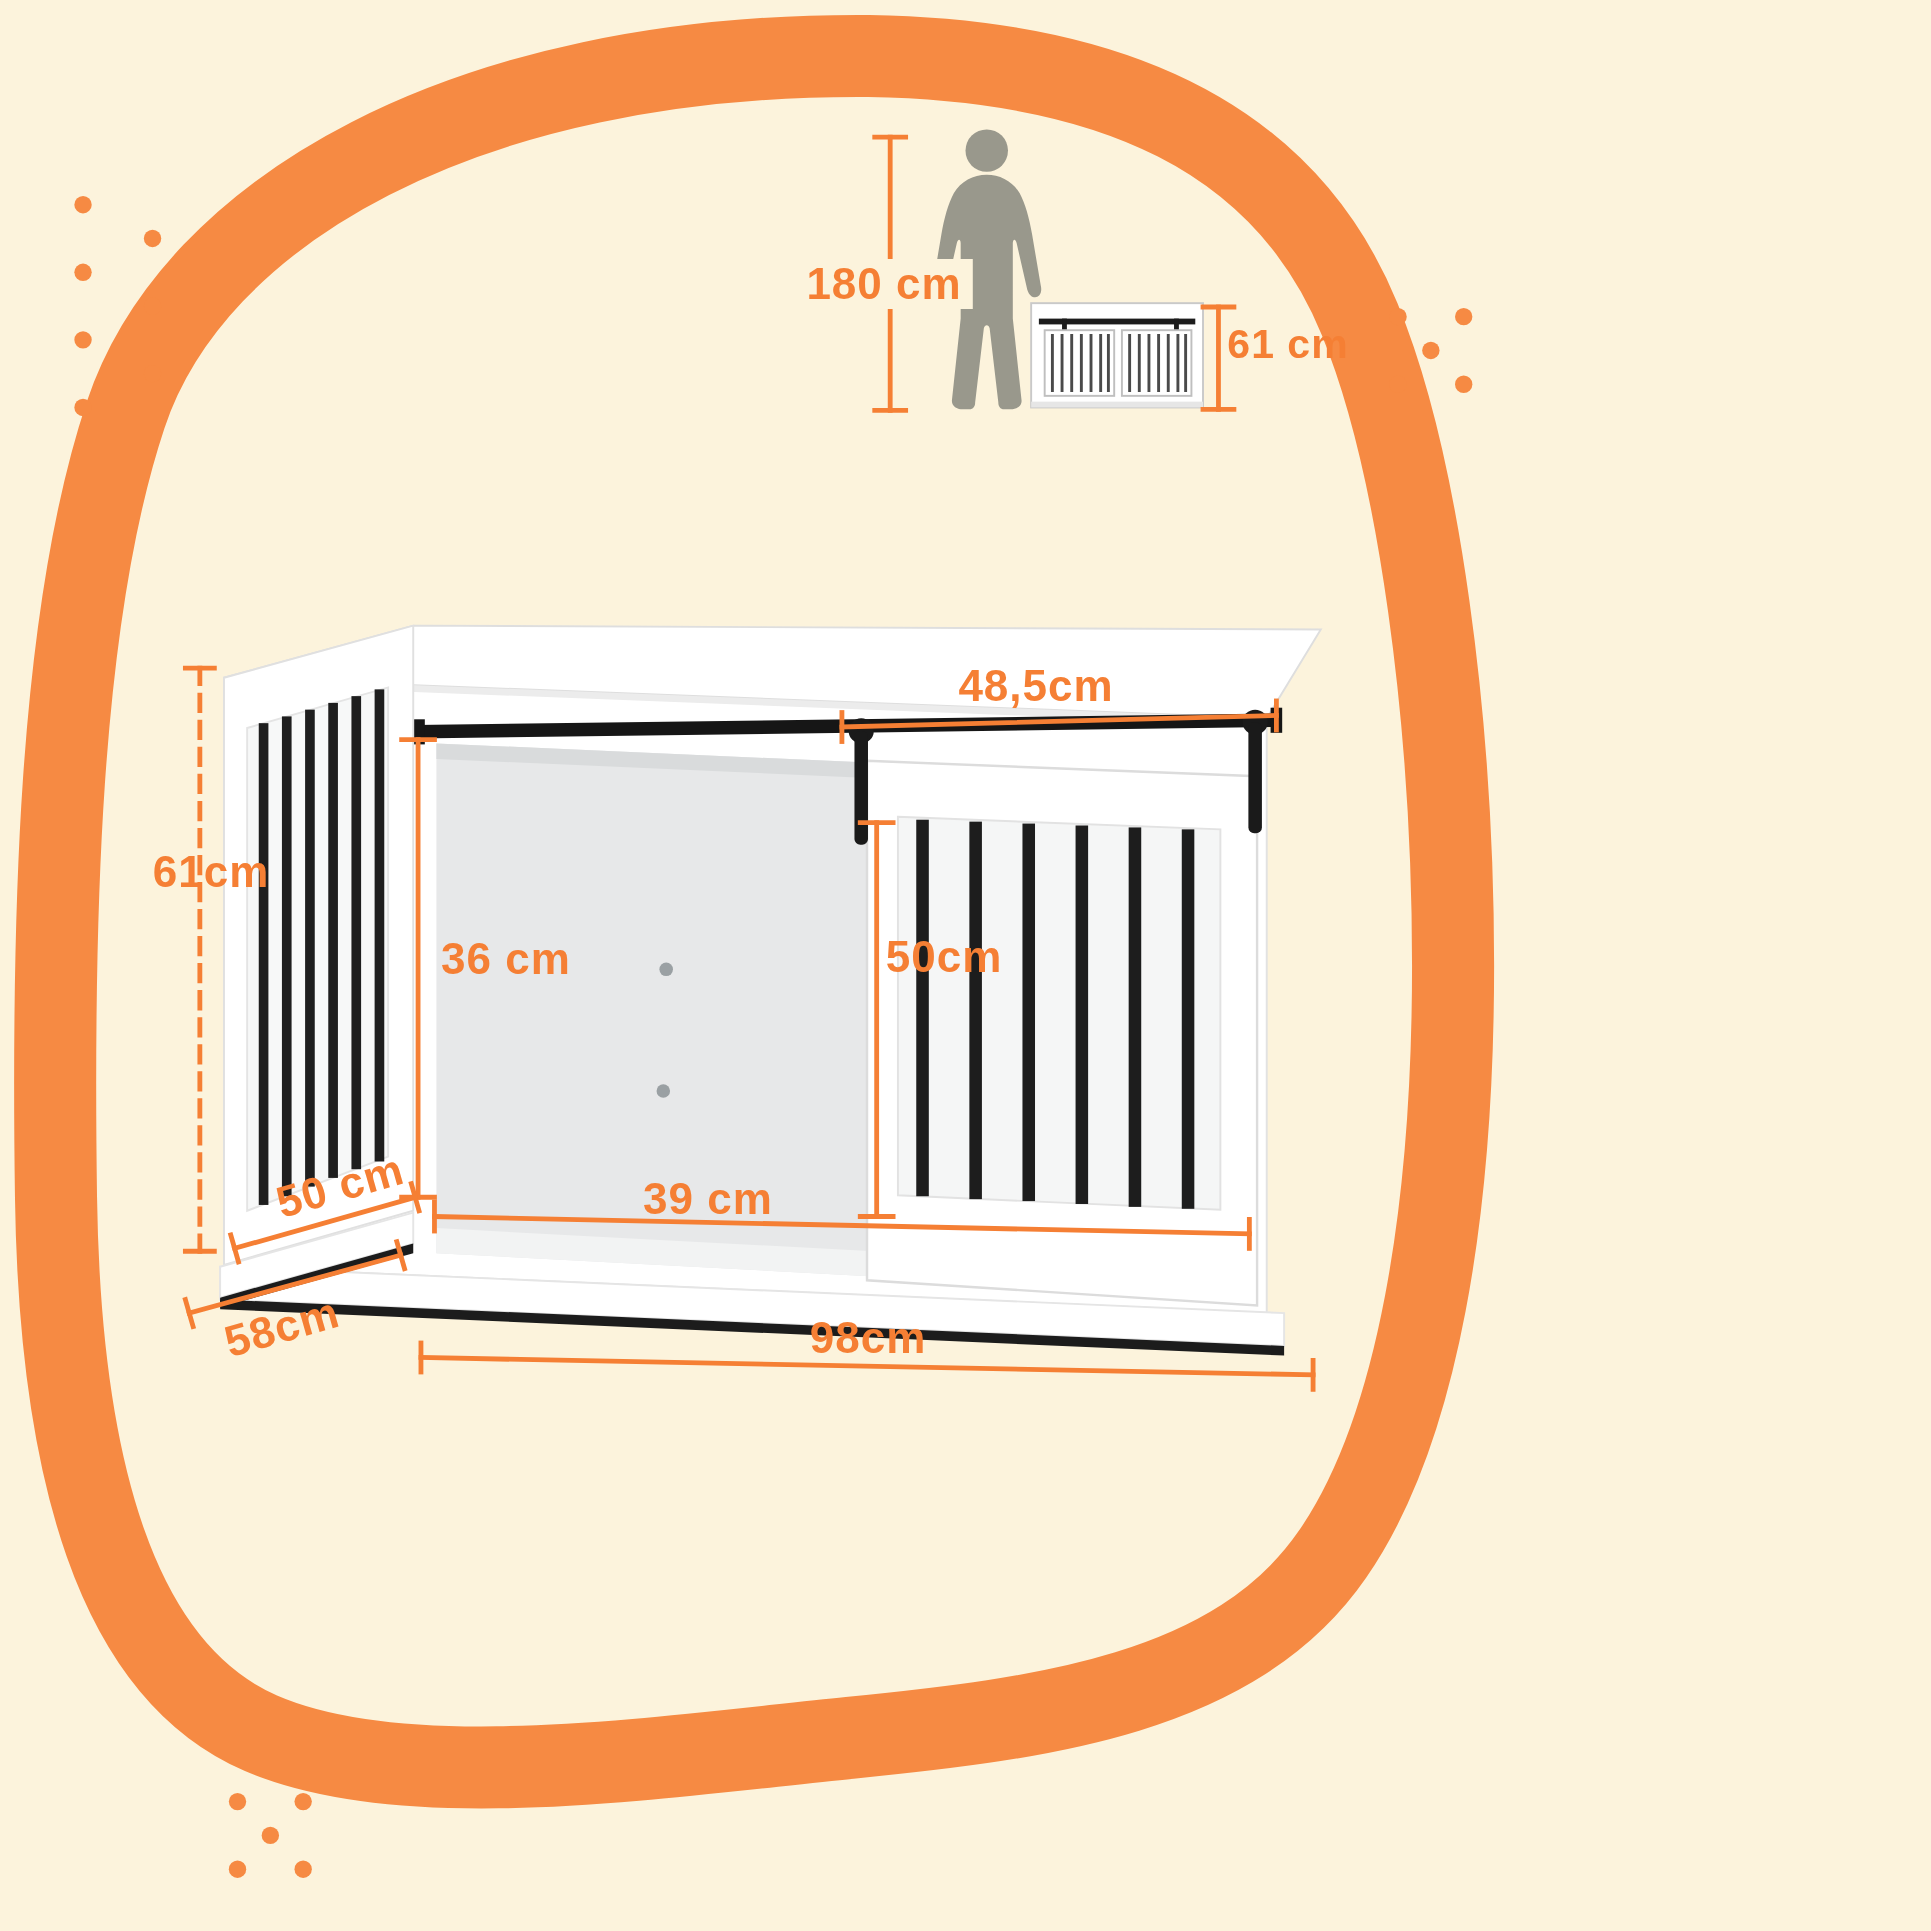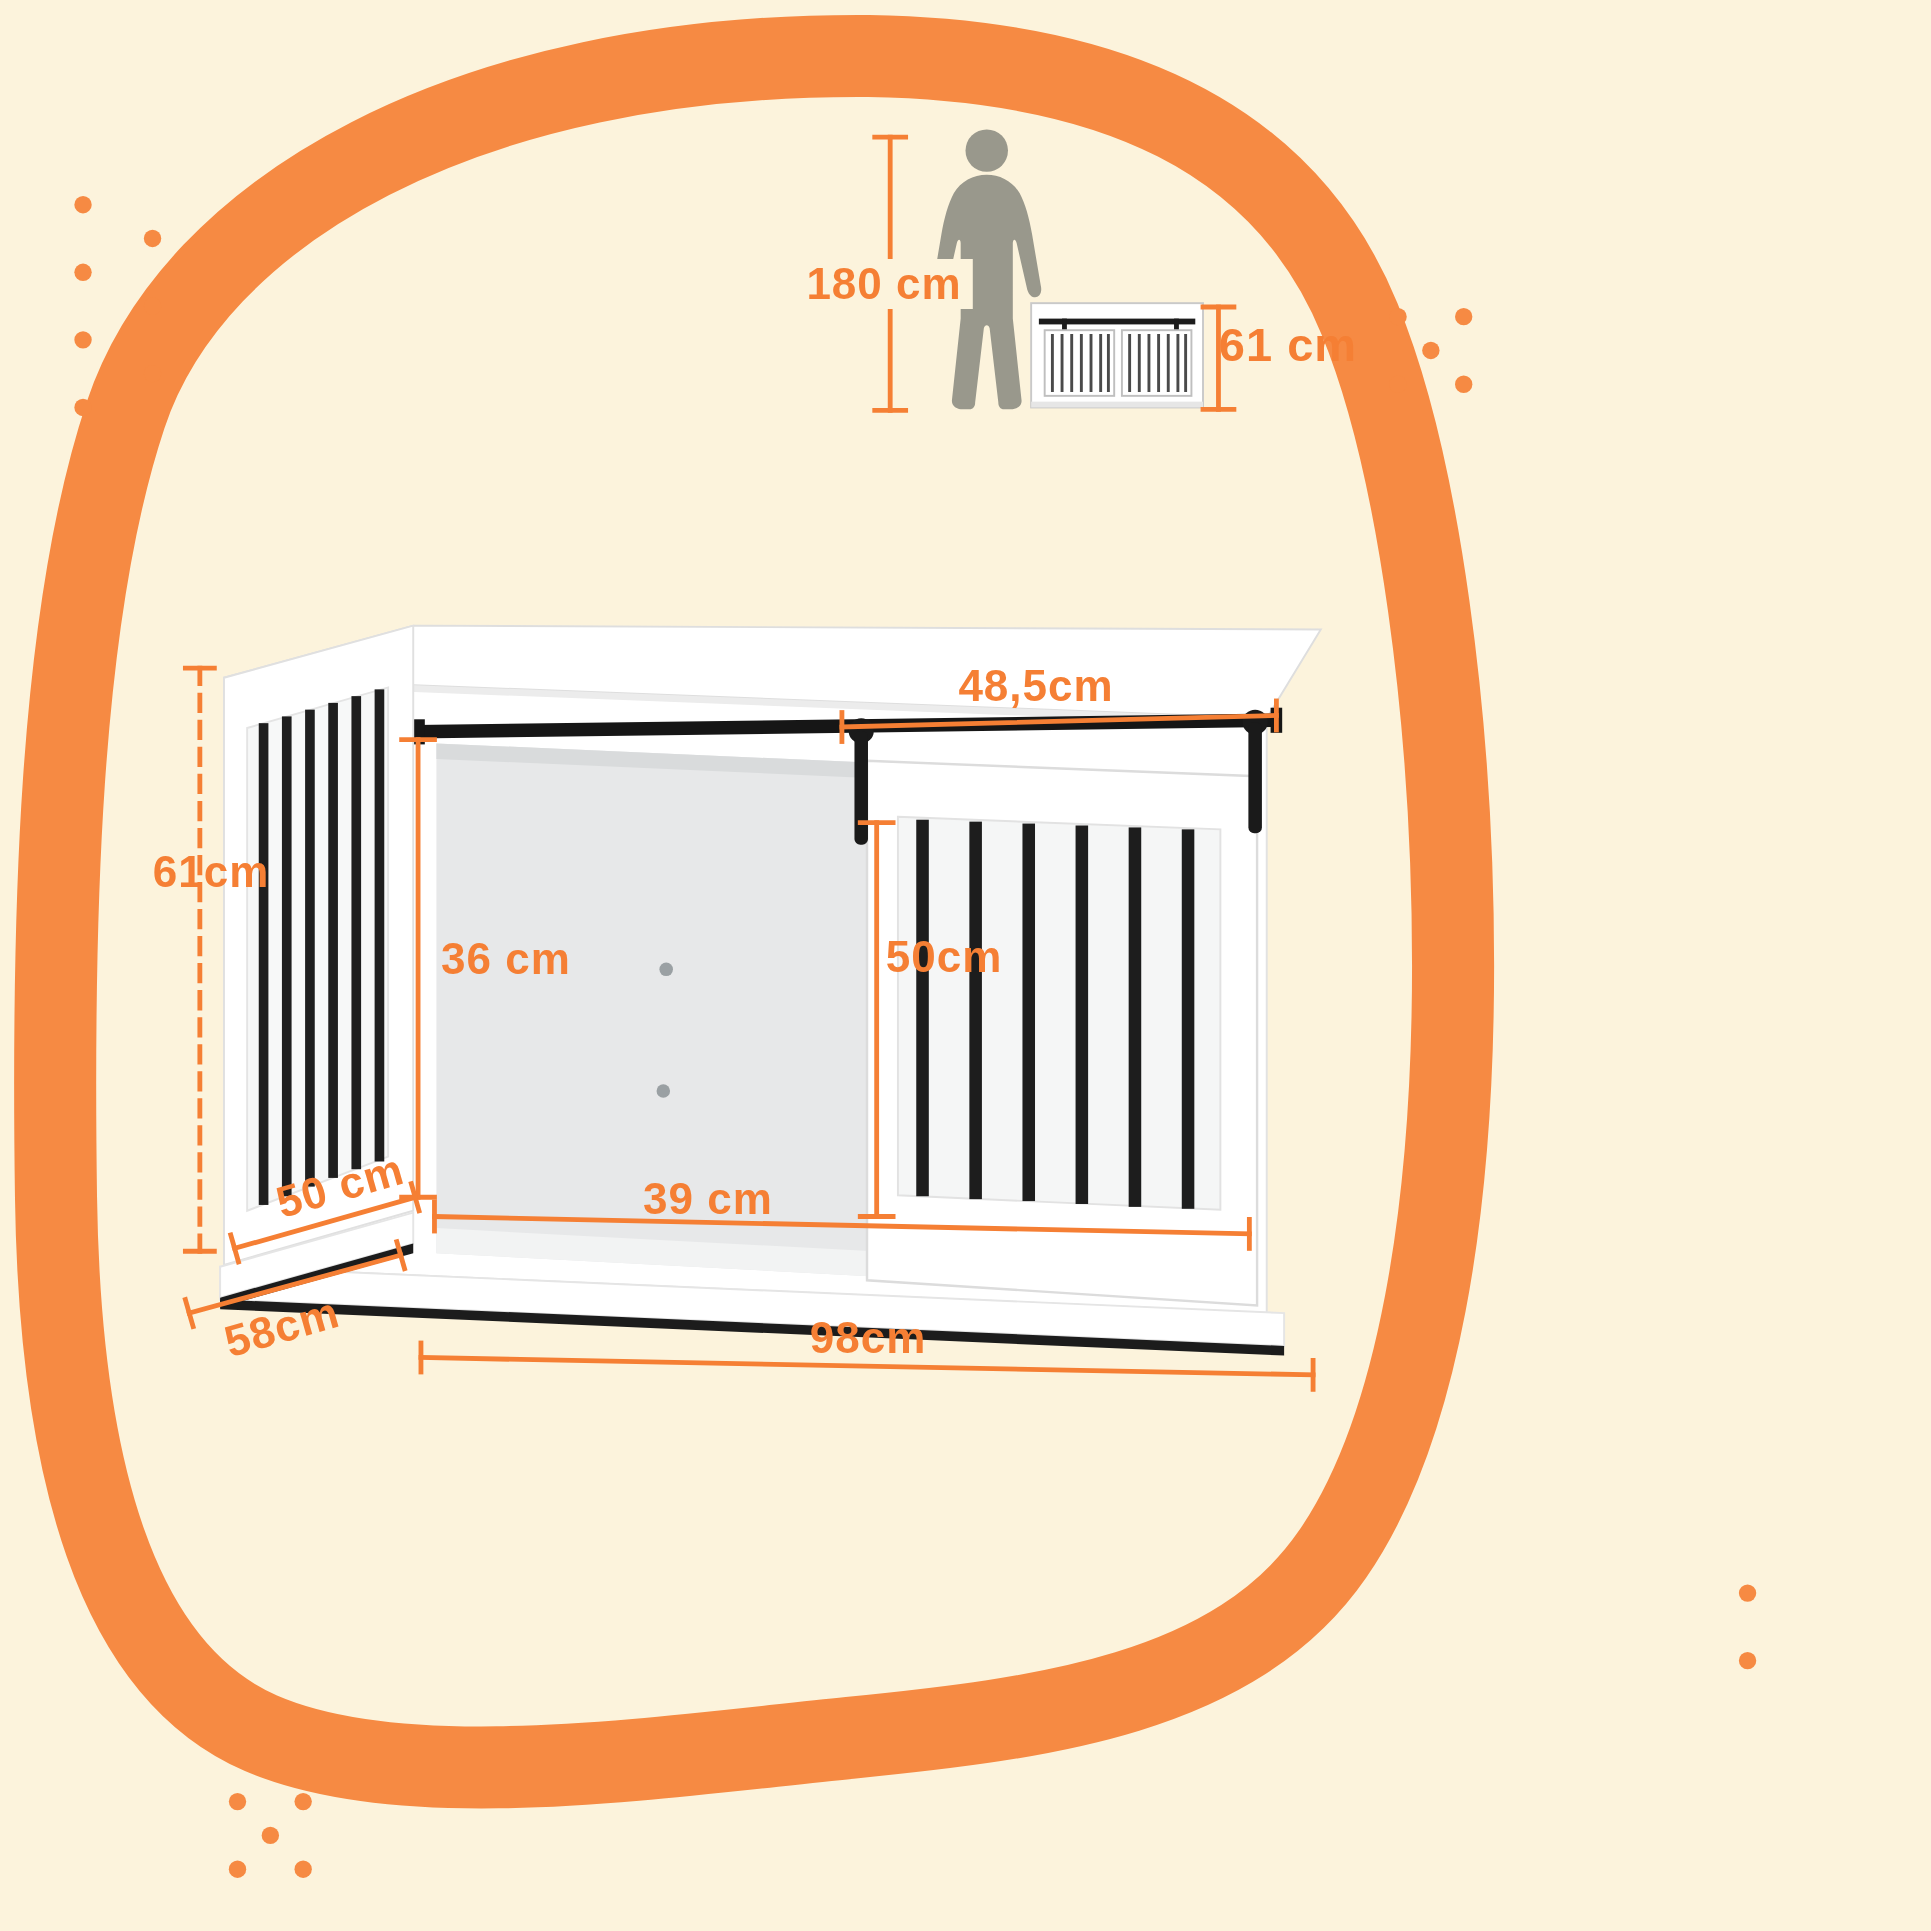--- a/index.html
+++ b/index.html
@@ -8,35 +8,34 @@
     --ring:#F68A43;
     --silhouette:#99988C;
   }
   html,body{margin:0;padding:0;}
   body{background:var(--background);font-family:"Liberation Sans",sans-serif;}
   .canvas{
     position:relative;
     width:1737px;height:1931px;
     background:var(--background);
     overflow:hidden;
-    padding-left:28px;
   }
   .canvas svg{position:absolute;left:0;top:0;}
   .dim-label{
     position:absolute;
     transform:translate(-50%,-50%);
     color:var(--accent);
     font-weight:700;
     font-size:44px;
     white-space:nowrap;
     letter-spacing:1px;
   }
   .dim-label.rotated{transform:translate(-50%,-50%) rotate(-16deg);}
   .dim-label.on-line{background:var(--background);padding:0 11.6px;}
-  .dim-label.small{font-size:47px;}
+  .dim-label.small{font-size:41px;}
   .ring-path{stroke:var(--ring);fill:none;stroke-width:85;stroke-linejoin:round;}
   .dot{fill:var(--ring);}
   .dim-stroke{stroke:var(--accent);stroke-width:5;fill:none;stroke-linecap:square;}
   .dim-dashed{stroke-dasharray:16 12;}
   .sil{fill:var(--silhouette);}
 </style>
 </head>
 <body>
 
 <div class="canvas">

